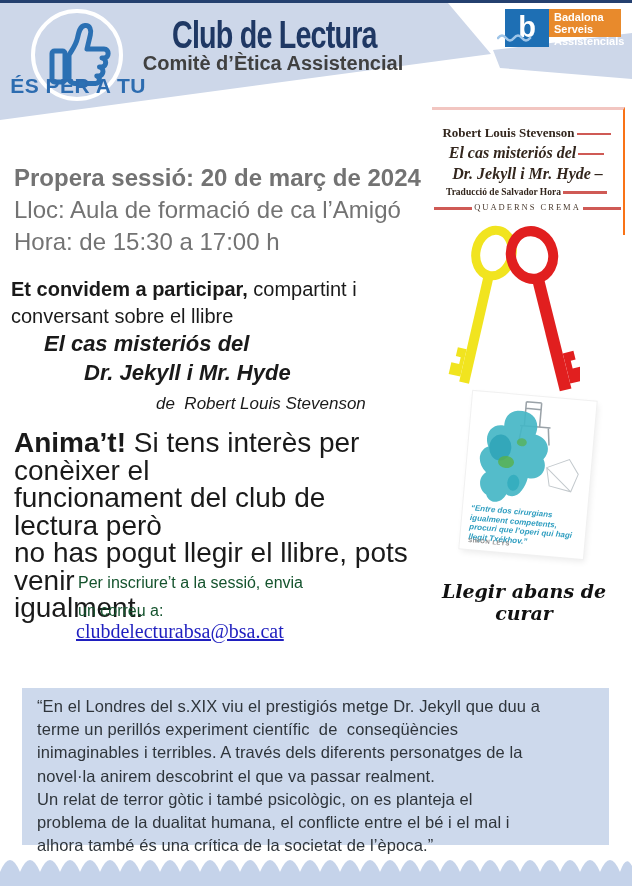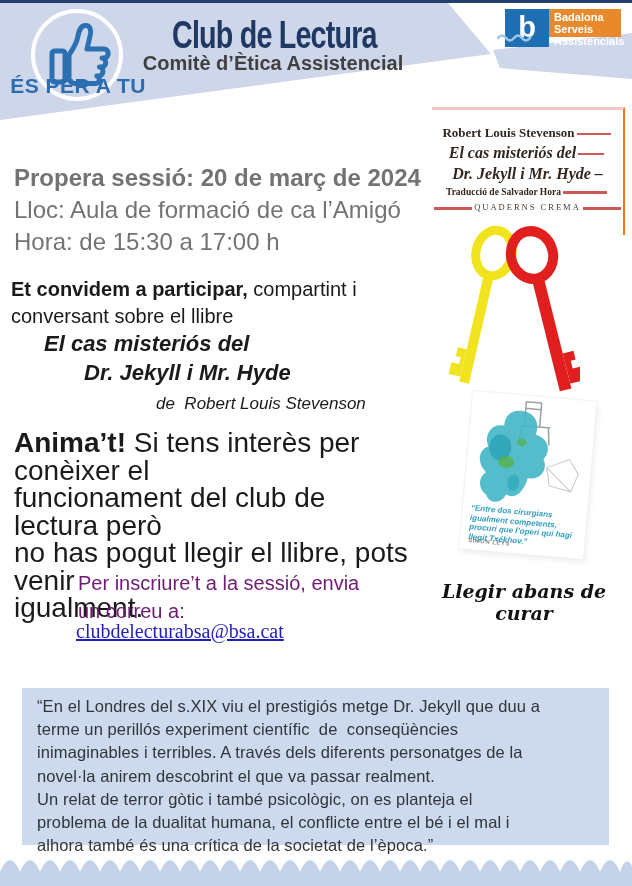--- a/index.html
+++ b/index.html
@@ -27,21 +27,21 @@
   .bsa-or{width:72px;height:28px;background:#e88a2c;color:#fff;
     font-size:11px;font-weight:bold;line-height:12px;padding:2px 0 0 5px;box-sizing:border-box;}
   
   .session{left:14px;top:162px;font-size:24px;line-height:32px;color:#737373;}
   .session .b{font-weight:bold;}
   .invite{left:11px;top:276px;font-size:20px;line-height:27px;white-space:pre-wrap;width:390px;}
   .booktitle1{left:44px;top:331px;font-size:22px;font-weight:bold;font-style:italic;}
   .booktitle2{left:84px;top:360px;font-size:22px;font-weight:bold;font-style:italic;}
   .byline{left:122px;top:394px;font-size:17px;font-style:italic;white-space:pre;margin-left:34px;}
   .anima{left:14px;top:429px;font-size:28px;line-height:27.5px;white-space:pre-wrap;width:400px;}
-  .signup{left:78px;top:569px;font-size:20px;line-height:28px;color:#701a75;}
+  .signup{left:78px;top:569px;font-size:16px;line-height:28px;color:#14532d;}
   .email{left:76px;top:620px;font-size:20px;font-family:"Liberation Serif",serif;
     color:#1f1fbf;text-decoration:underline;}
   
   .cover1{left:432px;top:107px;width:193px;height:128px;background:#fff;
     border-top:3px solid #f2c6c1;border-right:2px solid #f97316;
     text-align:center;font-family:"Liberation Serif",serif;color:#33261d;
     padding-top:15px;box-sizing:border-box;}
   .cover1 .rule{display:inline-block;height:2px;background:#cf5a55;vertical-align:middle;margin:0 2px;}
   .c-author{font-size:13px;font-weight:bold;}
   .c-title{font-size:16px;font-weight:bold;font-style:italic;margin-top:3px;}

